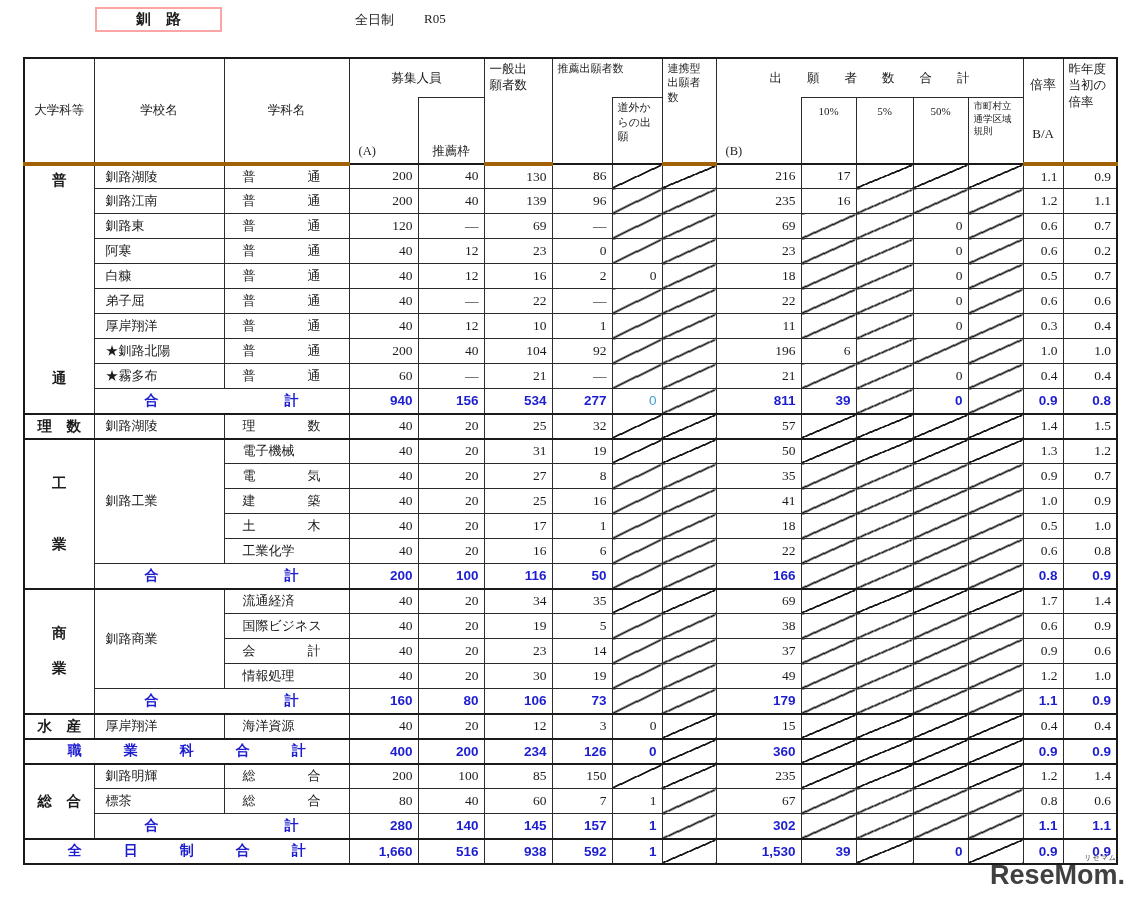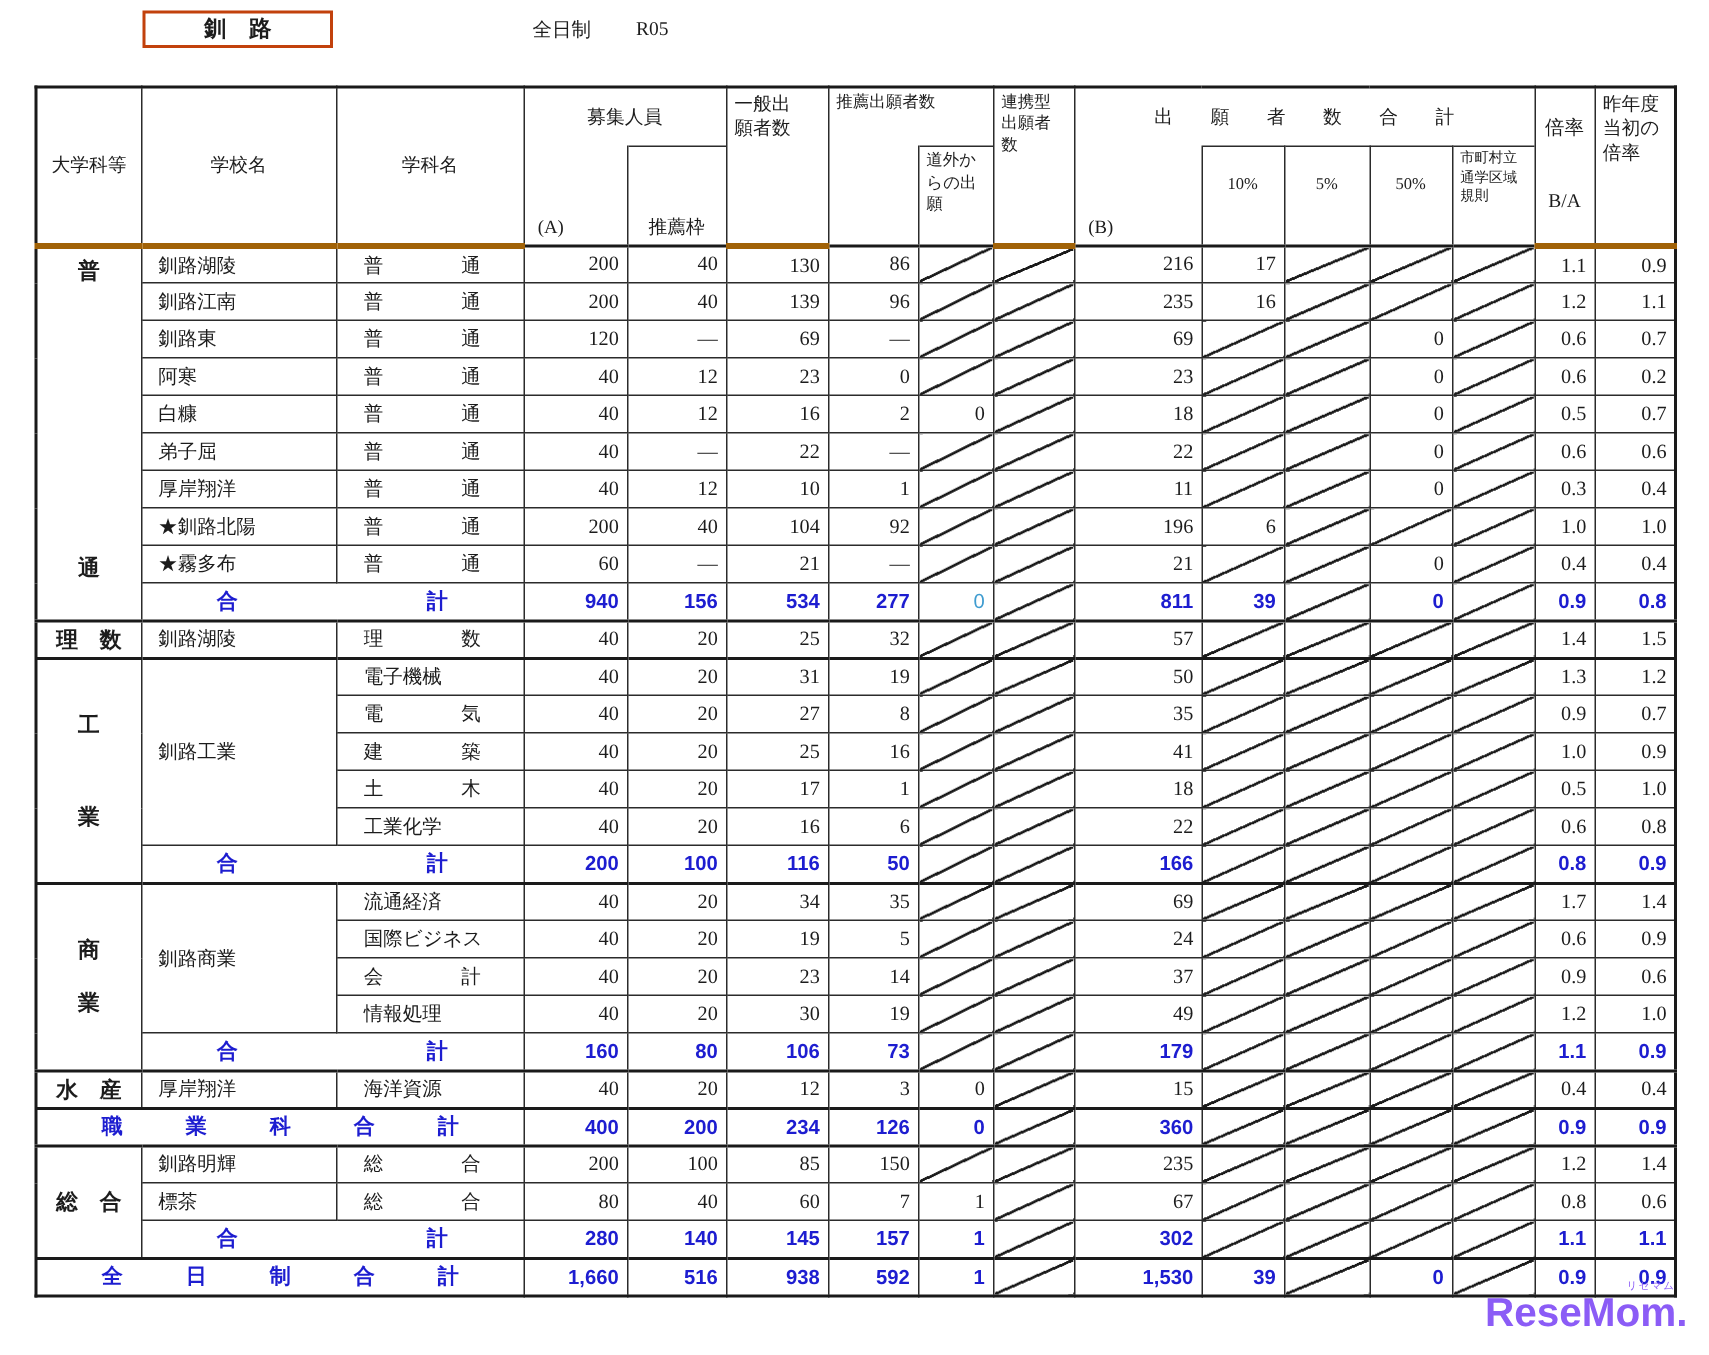--- a/index.html
+++ b/index.html
@@ -1,56 +1,56 @@
 <!DOCTYPE html>
 <html><head>
 <meta charset="utf-8">
 <style>
   html,body{margin:0;padding:0;background:#fff;}
   body{width:1139px;height:903px;position:relative;overflow:hidden;
        font-family:"Liberation Serif",serif;color:#1c1c1c;}
   .title-box{position:absolute;left:95px;top:7px;width:123px;height:21px;
-       border:2px solid #c2410c;display:flex;align-items:center;justify-content:center;
+       border:2px solid #fca5a5;display:flex;align-items:center;justify-content:center;
        font-family:"Liberation Sans",sans-serif;font-weight:bold;font-size:15px;}
   .subtitle{position:absolute;left:355px;top:11px;font-size:13px;font-family:"Liberation Sans",sans-serif;}
   .r05{position:absolute;left:424px;top:11px;font-size:13px;}
   table{position:absolute;left:23px;top:57px;border-collapse:collapse;table-layout:fixed;
        width:1093px;border:2px solid #1a1a1a;}
   th,td{border:1px solid #2b2b2b;padding:0;overflow:hidden;box-sizing:border-box;}
   thead th{font-weight:normal;font-size:12.5px;text-align:center;vertical-align:middle;
        white-space:pre-line;line-height:1.3;}
   thead tr.h1 th{height:28px;}
   thead tr.h2 th{height:46px;border-bottom:2px solid #1a1a1a;margin-left:28px;}
   th.rspan{border-bottom:4px solid #a16207;}
   th.nb-b{border-bottom:none;}
   th.nb-t{border-top:none;}
   th.top-left{vertical-align:top;text-align:left;padding:2px 0 0 5px;}
   th.small{font-size:11px;}
   th.tiny{font-size:9.5px;}
   th.bot-left{vertical-align:bottom;text-align:left;padding:0 0 3px 9px;}
   th.bot{vertical-align:bottom;padding-bottom:3px;font-size:12.5px;}
-  th.pct{vertical-align:top;padding-top:18px;font-size:11px;}
+  th.pct{vertical-align:top;padding-top:6px;font-size:11px;}
   .bairitsu-wrap{display:flex;flex-direction:column;justify-content:space-between;
        height:66px;align-items:center;font-size:13px;padding:2px 0;}
   tbody tr{height:25px;}
   tbody td{font-size:13.5px;}
   td.num{text-align:right;padding-right:5px;}
   td.school{text-align:left;padding-left:11px;font-size:13px;}
   td.subject{text-align:left;padding-left:18px;font-size:13px;}
   td.sec-cell{text-align:center;font-family:"Liberation Sans",sans-serif;
        font-weight:bold;font-size:14.5px;vertical-align:middle;}
   .vwrap{display:flex;flex-direction:column;align-items:center;box-sizing:border-box;}
   tr.sum td,tr.grand td{color:#1d1dd0;font-weight:bold;font-family:"Liberation Sans",sans-serif;}
   td.sum-label{text-align:center;font-size:14px;margin-top:33px;}
   tr.sum td.cyan{color:#3f9cd0;font-weight:normal;}
   tr.thick td{border-top:2px solid #1a1a1a;}
   td.diag{background-image:linear-gradient(to bottom right,
        transparent calc(50% - 0.9px),#1a1a1a calc(50% - 0.9px),
        #1a1a1a calc(50% + 0.9px),transparent calc(50% + 0.9px));}
-  .logo{position:absolute;right:14px;bottom:14px;text-align:right;color:#8b5cf6;
+  .logo{position:absolute;right:14px;bottom:14px;text-align:right;color:#404040;
        font-family:"Liberation Sans",sans-serif;line-height:1;}
   .logo .kana{display:block;font-size:7px;letter-spacing:1px;margin:0 8px 1px 0;}
   .logo .brand{font-size:27px;font-weight:bold;}
 </style>
 </head>
 <body>
 
 <div class="title-box">
   <span>釧　路</span>
 </div>
@@ -436,21 +436,21 @@
         <td class="num">1.4</td>
       </tr>
       <tr>
         <td class="subject">国際ビジネス</td>
         <td class="num">40</td>
         <td class="num">20</td>
         <td class="num">19</td>
         <td class="num">5</td>
         <td class="diag"></td>
         <td class="diag"></td>
-        <td class="num">24</td>
+        <td class="num">38</td>
         <td class="diag"></td>
         <td class="diag"></td>
         <td class="diag"></td>
         <td class="diag"></td>
         <td class="num">0.6</td>
         <td class="num">0.9</td>
       </tr>
       <tr>
         <td class="subject">会　　　　計</td>
         <td class="num">40</td>

